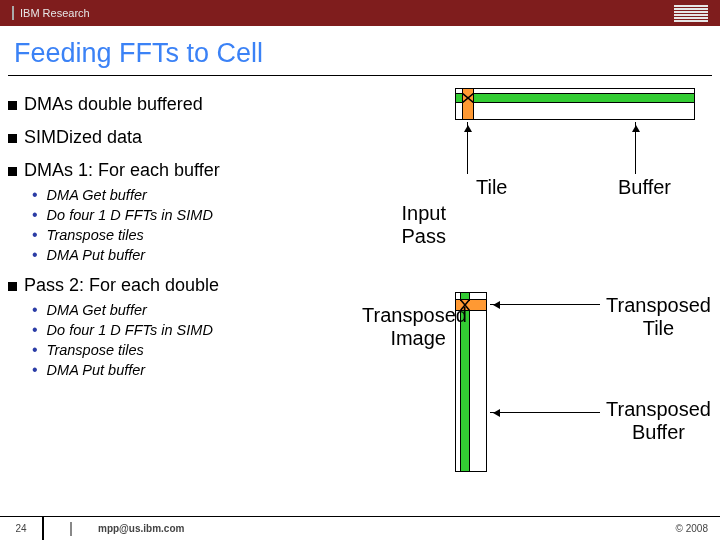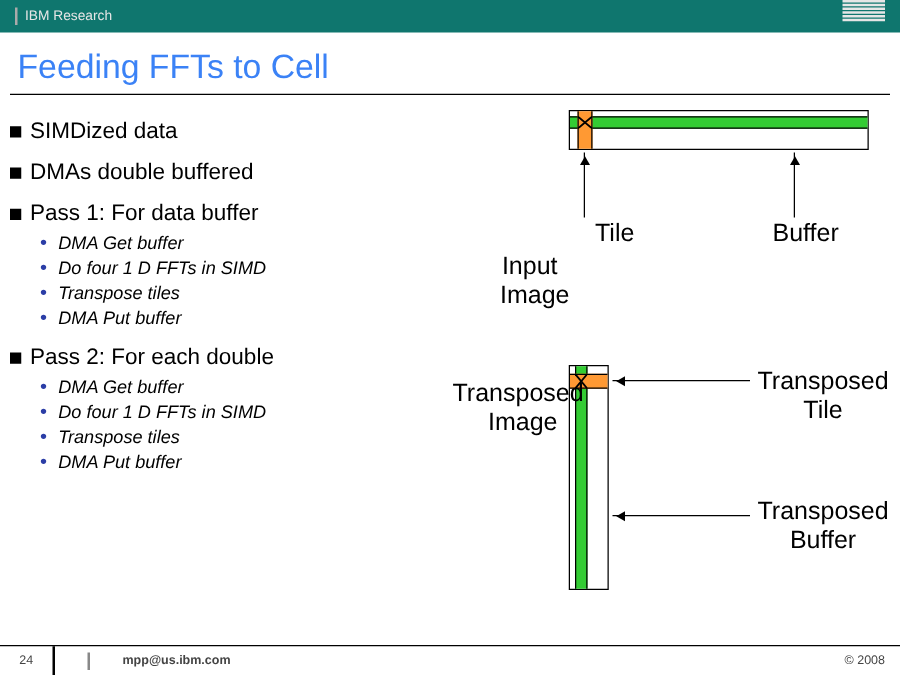--- a/index.html
+++ b/index.html
@@ -1,17 +1,17 @@
 <!DOCTYPE html>
 <html><head>
 <meta charset="utf-8">
 <style>
   * { box-sizing: border-box; margin: 0; padding: 0; }
   html, body { width: 720px; height: 540px; font-family: Arial, Helvetica, sans-serif; background: #fff; overflow: hidden; }
-  .header { height: 26px; background: #0f766e; color: #e6e6e6; display: flex; justify-content: space-between; font-size: 11px; padding: 0 12px; }
+  .header { height: 26px; background: #7f1d1d; color: #e6e6e6; display: flex; align-items: center; justify-content: space-between; font-size: 11px; padding: 0 12px; }
   .header .left { display: flex; align-items: center; gap: 6px; }
   .header .vbar { width: 2px; height: 14px; background: #aaa; }
   .ibm-logo { display: flex; flex-direction: column; gap: 1px; }
   .ibm-logo .row { width: 34px; height: 2px; background: #e6e6e6; }
   .title { font-size: 27px; color: #3b82f6; padding: 12px 14px 6px; }
   .divider { height: 1px; background: #000; margin: 0 8px; }
   .content { display: flex; padding: 6px 10px 0 8px; }
   .leftcol { width: 372px; }
   .rightcol { flex: 1; position: relative; }
   .pt { display: flex; align-items: baseline; margin-top: 12px; }
@@ -58,29 +58,29 @@
   </div>
 </div>
 
 <div class="title">Feeding FFTs to Cell</div>
 <div class="divider"></div>
 
 <div class="content">
   <div class="leftcol">
     <div class="pt">
         <span class="sq"></span>
+        <span class="txt">DMAs double buffered</span>
+      </div>
+    <div class="pt">
+        <span class="sq"></span>
         <span class="txt">SIMDized data</span>
       </div>
     <div class="pt">
         <span class="sq"></span>
-        <span class="txt">DMAs double buffered</span>
-      </div>
-    <div class="pt">
-        <span class="sq"></span>
-        <span class="txt">Pass 1: For data buffer</span>
+        <span class="txt">DMAs 1: For each buffer</span>
       </div>
     <div class="sub">
       <div class="row">
           <span class="dot">•</span>
           <span class="st">DMA Get buffer</span>
         </div>
       <div class="row">
           <span class="dot">•</span>
           <span class="st">Do  four 1 D FFTs in SIMD</span>
         </div>
@@ -127,21 +127,21 @@
           <line x1="0" y1="0" x2="12" y2="10" stroke="#000" stroke-width="1.5"></line>
           <line x1="12" y1="0" x2="0" y2="10" stroke="#000" stroke-width="1.5"></line>
         </svg>
     </div>
 
     <div class="arrow-up" style="left:87px; top:40px; height:52px;"></div>
     <div class="arrow-up" style="left:255px; top:40px; height:52px;"></div>
     <div class="lbl" style="left:96px; top:94px;">Tile</div>
     <div class="lbl" style="left:238px; top:94px;">Buffer</div>
     <div class="lbl lbl-r" style="left:20px; top:120px; width:46px; white-space:pre;">Input
-Image</div>
+Pass</div>
 
     <div class="diag" style="left:75px; top:210px; width:32px; height:180px;">
       <div class="vstripe tile-g" style="left:4px; width:10px;"></div>
       <div class="hstripe tile-o" style="top:6px; height:12px;"></div>
       <svg style="position:absolute; left:4px; top:6px; width:10px; height:12px;">
           <line x1="0" y1="0" x2="10" y2="12" stroke="#000" stroke-width="1.5"></line>
           <line x1="10" y1="0" x2="0" y2="12" stroke="#000" stroke-width="1.5"></line>
         </svg>
     </div>
     <div class="lbl lbl-r" style="left:-18px; top:222px; width:84px; white-space:pre;">Transposed

